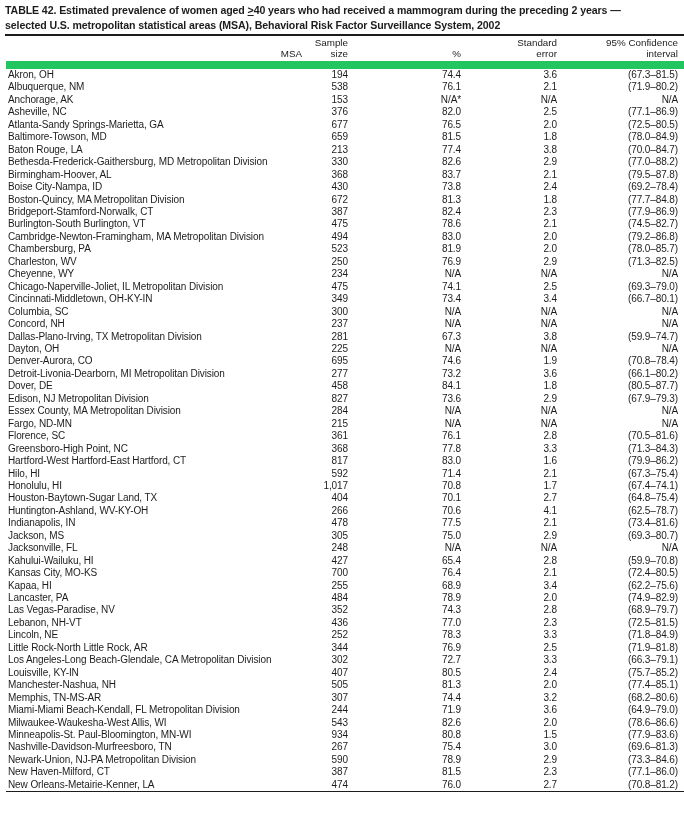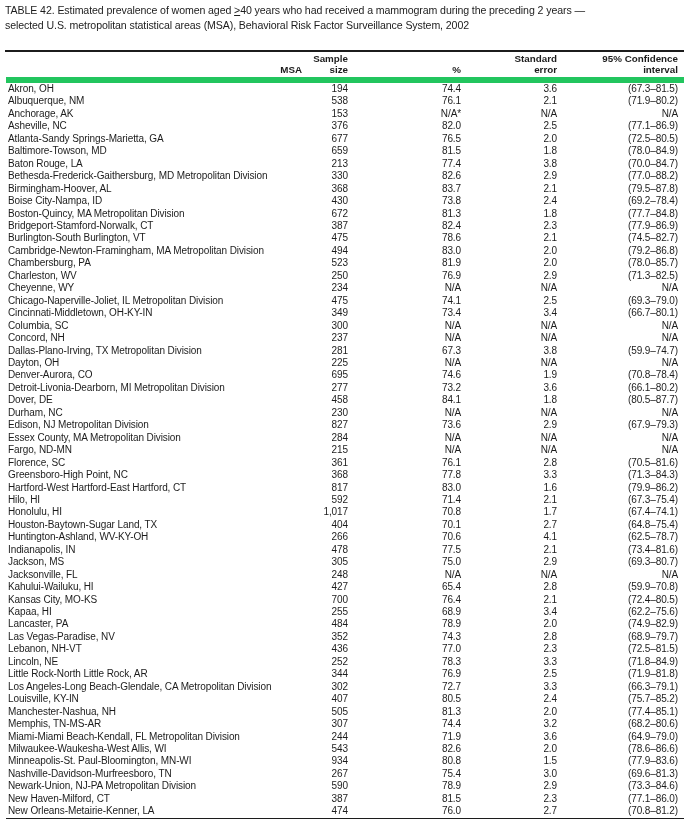--- a/index.html
+++ b/index.html
@@ -10,51 +10,51 @@
     font-family: "Liberation Sans", sans-serif;
     overflow: hidden;
     -webkit-font-smoothing: antialiased;
   }
   .page { padding-top: 3px; }
 
   
   .title {
     margin-left: 5px; margin-right: 12px;
     width: 679px;
-    font-weight: normal;
+    font-weight: bold;
     font-size: 10.6px;
     line-height: 15px;
     letter-spacing: -0.1px;
     border-bottom: 2px solid #1c1c1c;
-    padding-bottom: 17px;
+    padding-bottom: 1px;
     white-space: nowrap;
   }
   .title .u { text-decoration: underline; }
 
   
   table {
     border-collapse: collapse;
     table-layout: fixed;
     margin-left: 6px;
     width: 678px;
     font-size: 10px;
   }
   col.c1 { width: 296px; }
   col.c2 { width: 46px; }
   col.c3 { width: 113px; }
   col.c4 { width: 96px; }
   col.c5 { width: 127px; }
 
   thead th {
-    font-weight: bold;
+    font-weight: normal;
     font-size: 9.8px;
     line-height: 10.5px;
     vertical-align: bottom;
     padding: 2px 0 2px 0;
-    border-bottom: 6px solid #22c55e;
+    border-bottom: 8px solid #22c55e;
     white-space: nowrap;
   }
   thead th.h-msa { text-align: right; padding-left: 2px; }
   thead th.h-n, thead th.h-pct, thead th.h-se { text-align: right; }
   thead th.h-ci { text-align: right; padding-right: 6px; }
 
   tbody td {
     height: 12.45px;
     line-height: 12.45px;
     padding: 0;
@@ -299,27 +299,20 @@
   </tr>
 
   <tr>
     <td class="c-msa">Dover, DE</td>
     <td class="c-n">458</td>
     <td class="c-pct">84.1</td>
     <td class="c-se">1.8</td>
     <td class="c-ci">(80.5–87.7)</td>
   </tr>
 
-  <tr>
-    <td class="c-msa">Durham, NC</td>
-    <td class="c-n">230</td>
-    <td class="c-pct">N/A</td>
-    <td class="c-se">N/A</td>
-    <td class="c-ci">N/A</td>
-  </tr>
 
   <tr>
     <td class="c-msa">Edison, NJ Metropolitan Division</td>
     <td class="c-n">827</td>
     <td class="c-pct">73.6</td>
     <td class="c-se">2.9</td>
     <td class="c-ci">(67.9–79.3)</td>
   </tr>
 
   <tr>

